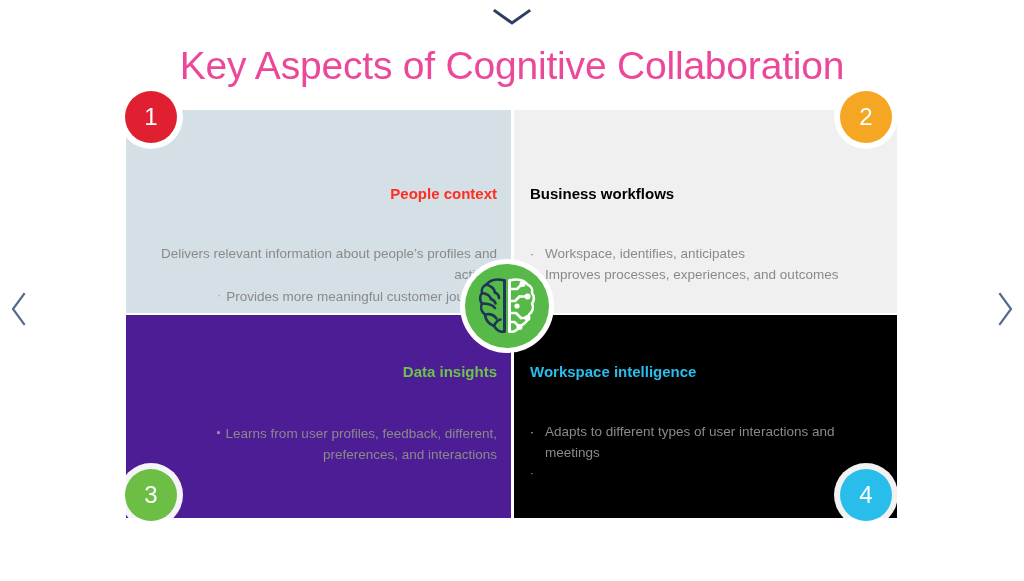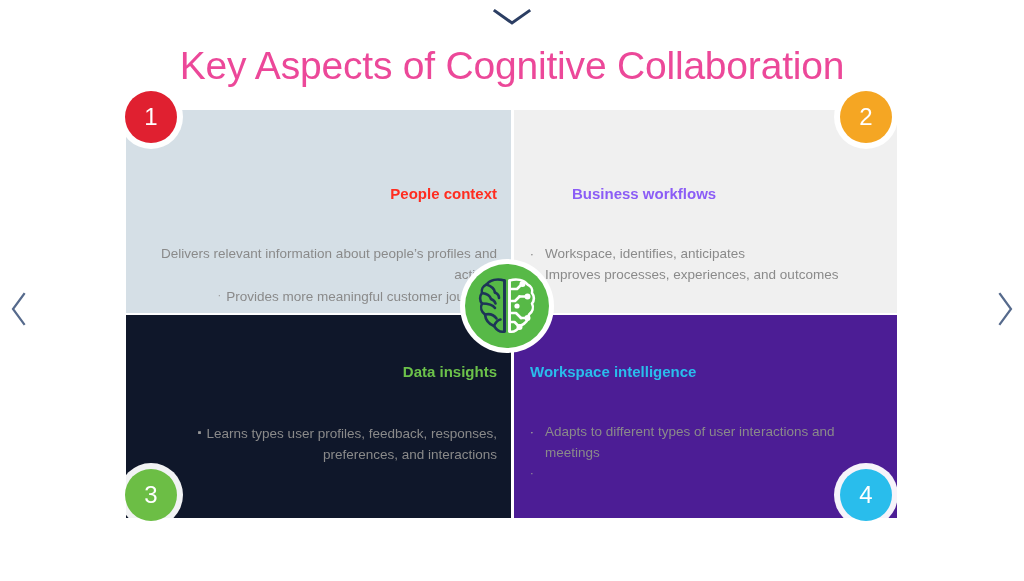--- a/index.html
+++ b/index.html
@@ -229,39 +229,39 @@
       <ul class="q-list">
         <li><span>Delivers relevant information about people’s profiles and actions</span></li>
         <li><span class="bullet">·</span><span>Provides more meaningful customer journeys</span></li>
         <li><span class="bullet">·</span><span>Creates stronger relationships</span></li>
       </ul>
     </div>
   </div>
 
   <div class="quadrant" id="quadrant-2" style="background: rgb(240, 240, 240);">
     <div class="q-inner align-left" id="q2-content">
-      <div class="q-heading" style="color: #8b5cf6; margin-left: 42px;">Business workflows</div>
+      <div class="q-heading" style="color: #000000;">Business workflows</div>
       <ul class="q-list">
         <li><span class="bullet">·</span></li>
         <li><span class="bullet">·</span><span>Workspace, identifies, anticipates</span></li>
         <li><span class="bullet">·</span><span>Improves processes, experiences, and outcomes</span></li>
       </ul>
     </div>
   </div>
 
-  <div class="quadrant" id="quadrant-3" style="background: #0f172a;">
+  <div class="quadrant" id="quadrant-3" style="background: #4c1d95;">
     <div class="q-inner align-right" id="q3-content">
       <div class="q-heading" style="color: rgb(108, 194, 74);">Data insights</div>
       <ul class="q-list">
-        <li><span class="bullet">▪</span><span>Learns types user profiles, feedback, responses, preferences, and interactions</span></li>
+        <li><span class="bullet">▪</span><span>Learns from user profiles, feedback, different, preferences, and interactions</span></li>
       </ul>
     </div>
   </div>
 
-  <div class="quadrant" id="quadrant-4" style="background: #4c1d95;">
+  <div class="quadrant" id="quadrant-4" style="background: #000000;">
     <div class="q-inner align-left" id="q4-content">
       <div class="q-heading" style="color: rgb(41, 189, 236);">Workspace intelligence</div>
       <ul class="q-list">
         <li><span class="bullet">·</span></li>
         <li><span class="bullet">·</span><span>Adapts to different types of user interactions and meetings</span></li>
         <li><span class="bullet">·</span></li>
       </ul>
     </div>
   </div>
 

